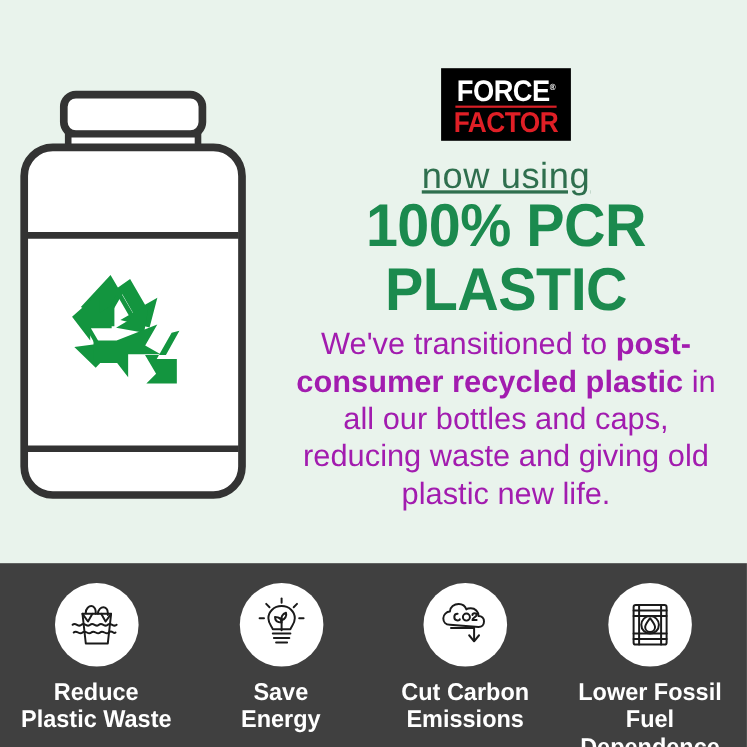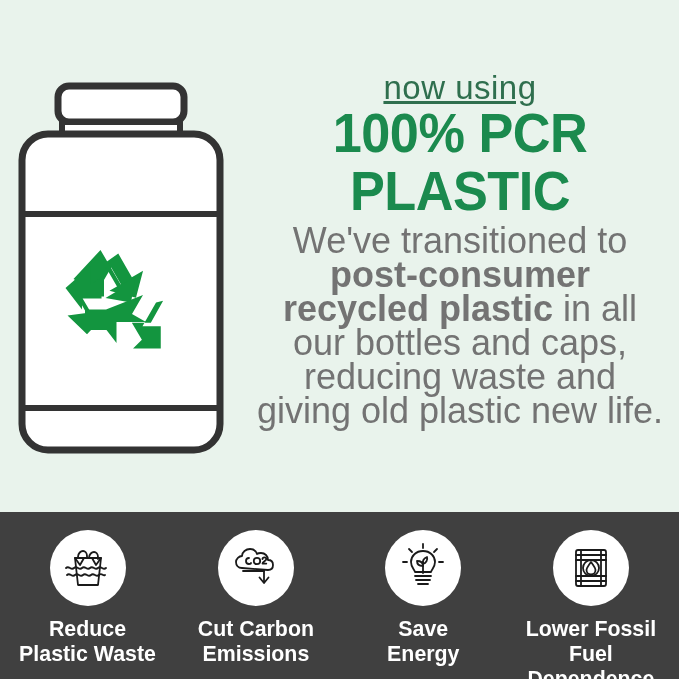--- a/index.html
+++ b/index.html
@@ -109,23 +109,23 @@
     font-size: 55px;
     line-height: 58px;
     color: #1b8a4e;
     letter-spacing: -0.5px;
     transform: scaleX(0.95);
     margin-top: -2px;
   }
 
   .body-copy {
     margin-top: 4px;
-    font-size: 36px;
+    font-size: 28px;
     line-height: 34px;
-    color: #737373;
+    color: #a21caf;
     padding: 0 6px;
   }
   .body-copy b { font-weight: bold; }
 
   
   .banner {
     position: absolute;
     left: 0;
     top: 512px;
     width: 679px;
@@ -202,20 +202,25 @@
 
           <path d="M10.0 36.5 L30.5 36.5 L30.5 18.0 L5.5 40.0 L22.0 61.5 L22.0 48.5 L44.0 48.5 L44.0 28.0 L30.5 36.5 Z"></path>
 
           <path d="M83.0 47.0 L72.0 66.0 L86.0 74.0 L56.5 74.0 L56.5 95.0 L46.5 82.0 L25.0 82.0 L25.0 61.5 L46.0 61.5 Z"></path>
         </g>
       </svg>
     </div>
 
     <div class="right-col">
 
+      <div class="logo-box">
+        <span class="logo-force"><span>FORCE</span><span class="logo-reg">®</span></span>
+        <div class="logo-rule"></div>
+        <span class="logo-factor">FACTOR</span>
+      </div>
 
       <div class="now-using">now using</div>
 
       <div class="headline">100% PCR PLASTIC</div>
 
       <div class="body-copy">
         <span>We've transitioned to </span><b>post-consumer recycled plastic</b><span> in all our bottles and caps, reducing waste and giving old plastic new life.</span>
       </div>
 
     </div>
@@ -233,38 +238,20 @@
               <path d="M15 18 L41 18 L38 45 L18 45 Z"></path>
               <path d="M15 18 L20 25 L24 18"></path>
               <path d="M32 18 L36 25 L41 18"></path>
               <path d="M6 28 c3-3 5 3 8 0 s5 3 8 0 s5 3 8 0 s5 3 8 0 s5 3 8 0"></path>
               <path d="M7 35 c3-3 5 3 8 0 s5 3 8 0 s5 3 8 0 s5 3 8 0 s4 2 6 0"></path>
             </g>
           </svg>
         </div>
         <div class="benefit-label">Reduce
 Plastic Waste</div>
-      </div>
-
-      <div class="benefit">
-        <div class="benefit-circle">
-          <svg width="56" height="56" viewBox="0 0 56 56" xmlns="http://www.w3.org/2000/svg">
-            <g fill="none" stroke="#1a1a1a" stroke-width="1.8" stroke-linecap="round" stroke-linejoin="round">
-              <path d="M14 28 c-4 0-6-3-6-6 s3-6 6-6 c0-4 4-7 8-7 c3 0 6 2 7 5 c1-1 3-1 4-1 c4 0 7 3 7 7 c3 0 5 2 5 5 c0 3-2 5-5 5 Z"></path>
-              <path d="M21 18 c-2 0-3 1-3 3 s1 3 3 3 c1 0 2 0 2-1"></path>
-              <circle cx="29" cy="21" r="3.2"></circle>
-              <path d="M34.5 19 c0-1 1-1.6 2-1.6 c1 0 1.8 0.7 1.8 1.6 c0 1.8-3.8 2.6-3.8 4.6 l3.8 0"></path>
-              <path d="M15 31 L36 31"></path>
-              <path d="M36 31 L36 42"></path>
-              <path d="M31.5 37.5 L36 43 L40.5 37.5"></path>
-            </g>
-          </svg>
-        </div>
-        <div class="benefit-label">Cut Carbon
-Emissions</div>
       </div>
 
       <div class="benefit">
         <div class="benefit-circle">
           <svg width="56" height="56" viewBox="0 0 56 56" xmlns="http://www.w3.org/2000/svg">
             <g fill="none" stroke="#1a1a1a" stroke-width="1.8" stroke-linecap="round" stroke-linejoin="round">
               <path d="M28 11 c-7 0-12 5-12 11 c0 5 3 7 4 10 l16 0 c1-3 4-5 4-10 c0-6-5-11-12-11 Z"></path>
               <path d="M20 36 L36 36"></path>
               <path d="M21 40 L35 40"></path>
               <path d="M23 44 L33 44"></path>
@@ -280,20 +267,38 @@
           </svg>
         </div>
         <div class="benefit-label">Save
 Energy</div>
       </div>
 
       <div class="benefit">
         <div class="benefit-circle">
           <svg width="56" height="56" viewBox="0 0 56 56" xmlns="http://www.w3.org/2000/svg">
             <g fill="none" stroke="#1a1a1a" stroke-width="1.8" stroke-linecap="round" stroke-linejoin="round">
+              <path d="M14 28 c-4 0-6-3-6-6 s3-6 6-6 c0-4 4-7 8-7 c3 0 6 2 7 5 c1-1 3-1 4-1 c4 0 7 3 7 7 c3 0 5 2 5 5 c0 3-2 5-5 5 Z"></path>
+              <path d="M21 18 c-2 0-3 1-3 3 s1 3 3 3 c1 0 2 0 2-1"></path>
+              <circle cx="29" cy="21" r="3.2"></circle>
+              <path d="M34.5 19 c0-1 1-1.6 2-1.6 c1 0 1.8 0.7 1.8 1.6 c0 1.8-3.8 2.6-3.8 4.6 l3.8 0"></path>
+              <path d="M15 31 L36 31"></path>
+              <path d="M36 31 L36 42"></path>
+              <path d="M31.5 37.5 L36 43 L40.5 37.5"></path>
+            </g>
+          </svg>
+        </div>
+        <div class="benefit-label">Cut Carbon
+Emissions</div>
+      </div>
+
+      <div class="benefit">
+        <div class="benefit-circle">
+          <svg width="56" height="56" viewBox="0 0 56 56" xmlns="http://www.w3.org/2000/svg">
+            <g fill="none" stroke="#1a1a1a" stroke-width="1.8" stroke-linecap="round" stroke-linejoin="round">
               <rect x="13" y="10" width="30" height="36" rx="2"></rect>
               <path d="M13 15 L43 15"></path>
               <path d="M13 20 L43 20"></path>
               <path d="M13 36 L43 36"></path>
               <path d="M13 41 L43 41"></path>
               <path d="M18 10 L18 46"></path>
               <path d="M38 10 L38 46"></path>
               <circle cx="28" cy="28" r="8"></circle>
               <path d="M28 22 c-3 4-4.5 6-4.5 8 c0 2.6 2 4.5 4.5 4.5 s4.5-1.9 4.5-4.5 c0-2-1.5-4-4.5-8 Z"></path>
             </g>

